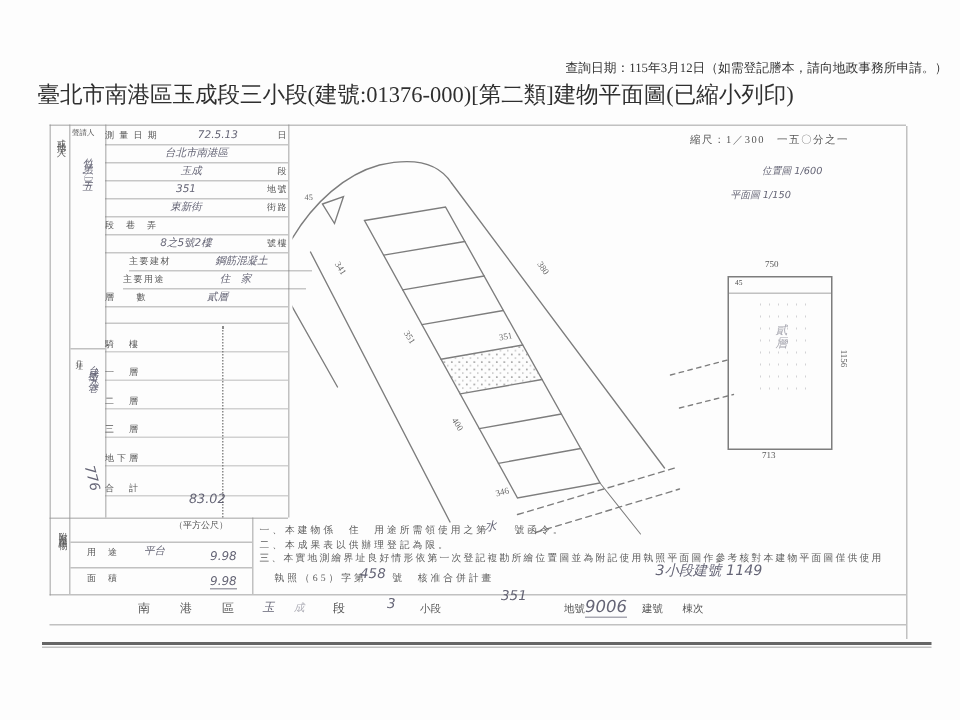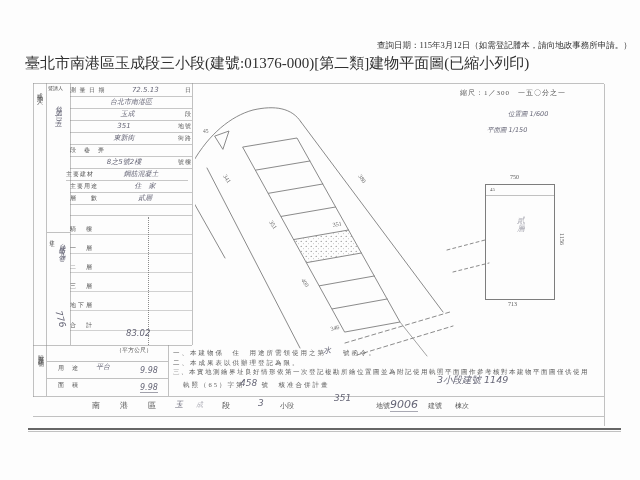--- a/index.html
+++ b/index.html
@@ -88,26 +88,26 @@
     <div class="row" style="left:70px;top:144px;width:122px;height:12px;">
       <span class="p pr">段　巷　弄</span>
       <span class="h hw"></span>
       <span class="p pr"></span>
     </div>
     <div class="row" style="left:70px;top:156px;width:122px;height:12px;">
       <span class="p pr"></span>
       <span class="h hw">8之5號2樓</span>
       <span class="p pr">號樓</span>
     </div>
-    <div class="row" style="left:66px;top:168px;width:122px;height:12px;">
+    <div class="row" style="left:86px;top:168px;width:122px;height:12px;">
       <span class="p pr">主要建材</span>
       <span class="h hw">鋼筋混凝土</span>
       <span class="p pr"></span>
     </div>
-    <div class="row" style="left:70px;top:180px;width:122px;height:12px;">
+    <div class="row" style="left:82px;top:180px;width:122px;height:12px;">
       <span class="p pr">主要用途</span>
       <span class="h hw">住　家</span>
       <span class="p pr"></span>
     </div>
     <div class="row" style="left:70px;top:192px;width:122px;height:12px;">
       <span class="p pr">層　　數</span>
       <span class="h hw">貳層</span>
       <span class="p pr"></span>
     </div>
     <div class="row" style="left:70px;top:204px;width:122px;height:11px;"></div>

